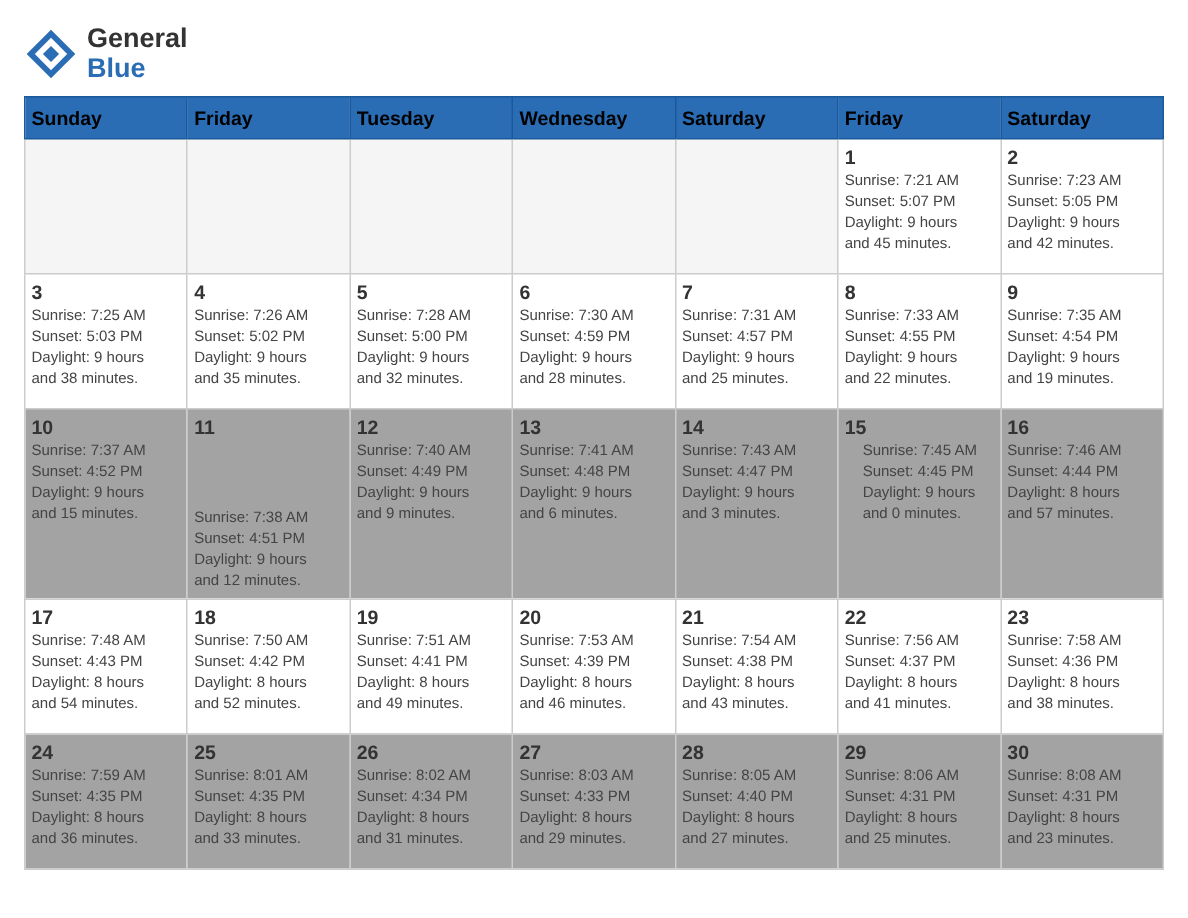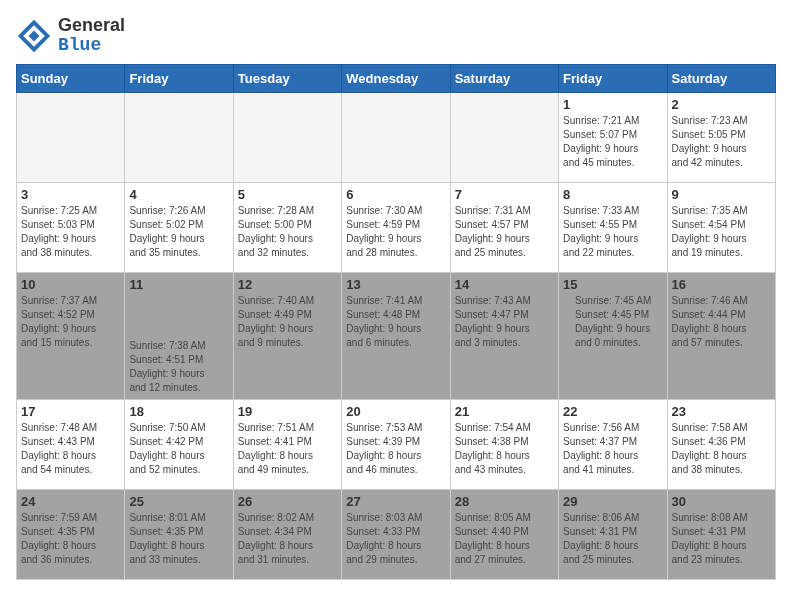--- a/index.html
+++ b/index.html
@@ -29,21 +29,20 @@
     }
     .logo-general {
       font-size: 18px;
       font-weight: bold;
       color: #333;
     }
     .logo-blue {
       font-size: 18px;
       font-weight: bold;
       color: #2a6db5;
-      font-family: Liberation Mono, monospace;
     }
     .logo-icon {
       width: 36px;
       height: 36px;
     }
     .title-area {
       text-align: right;
     }
     .month-title {
       font-size: 32px;
@@ -54,21 +53,21 @@
       font-size: 14px;
       color: #555;
     }
     table {
       width: 100%;
       border-collapse: collapse;
       table-layout: fixed;
     }
     th {
       background: #2a6db5;
-      color: #ffffff;
+      color: #000000;
       font-size: 13px;
       font-weight: bold;
       padding: 6px 4px;
       text-align: left;
       border: 1px solid #1a5a9a;
     }
     td {
       vertical-align: top;
       border: 1px solid #ccc;
       padding: 4px;

